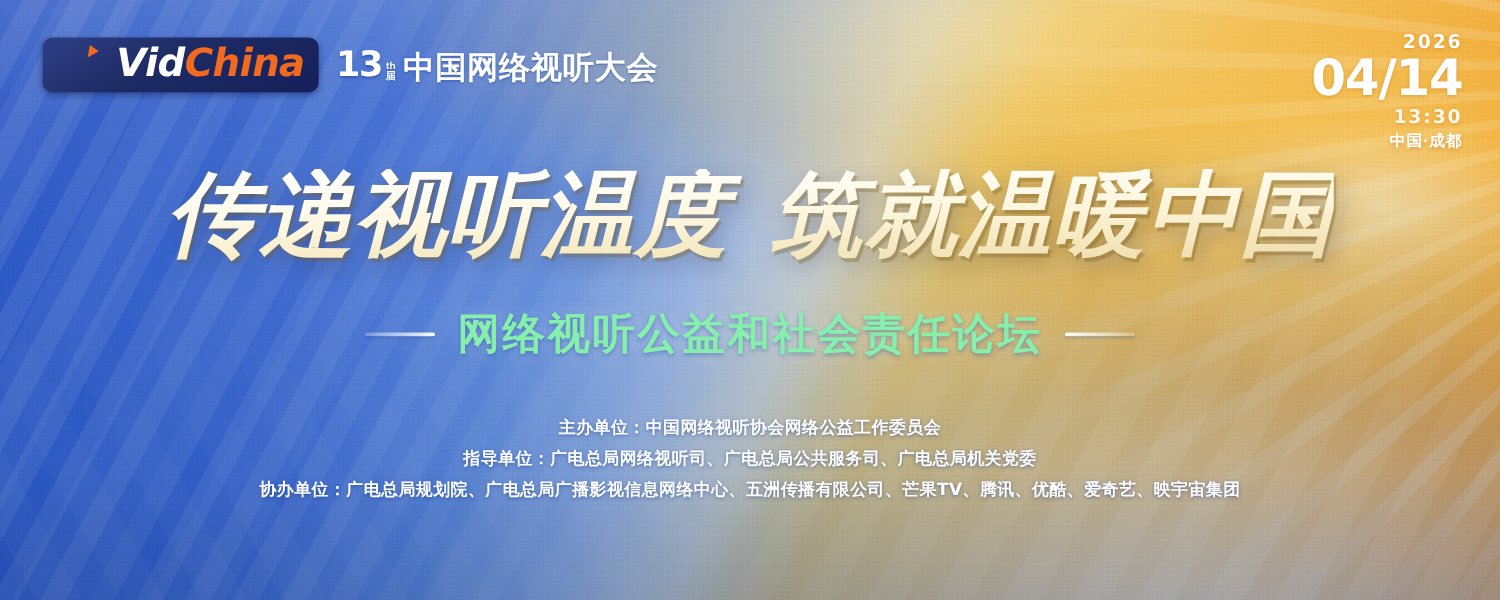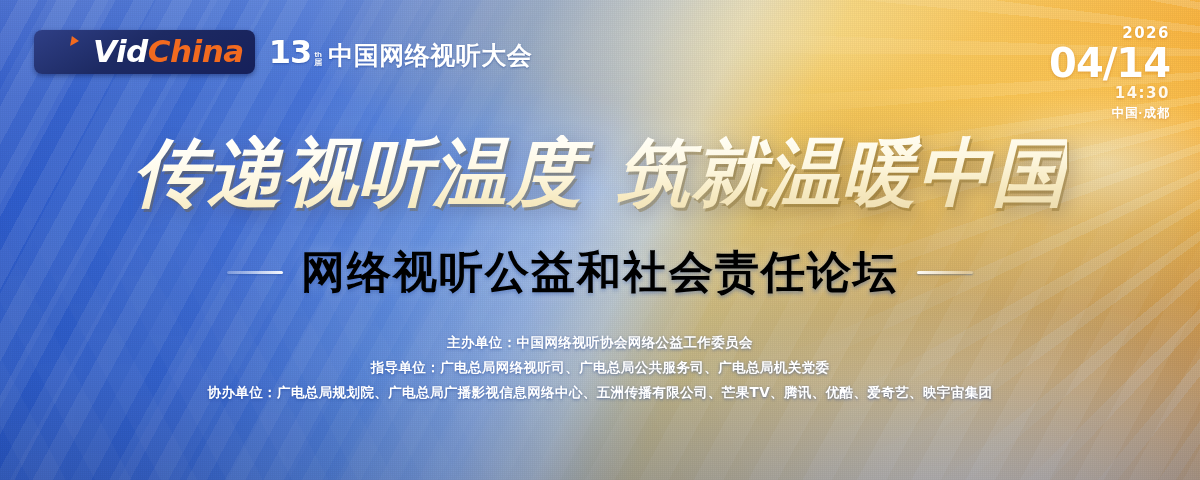--- a/index.html
+++ b/index.html
@@ -175,21 +175,21 @@
   }
 
   .hdr-text{display:flex;flex-direction:column;gap:2px;}
   .hdr-line1{
     display:flex;align-items:flex-end;gap:3px;
     color:#ffffff;
     text-shadow:0 1px 2px rgba(25,60,140,.5);
   }
   .hdr-num{
     font-family:"DejaVu Sans","Liberation Sans",sans-serif;
-    font-weight:bold;font-size:32px;line-height:1;letter-spacing:-1px;
+    font-weight:bold;font-size:28px;line-height:1;letter-spacing:-1px;
   }
   .hdr-jie{
     display:flex;flex-direction:column;align-items:center;
     font-size:8px;line-height:1.08;font-weight:bold;
     margin-bottom:0;
   }
   .hdr-cn{
     font-family:"DejaVu Sans","Liberation Sans",sans-serif;
     font-weight:bold;font-size:25px;line-height:1;letter-spacing:.5px;
     margin-left:3px;
@@ -261,22 +261,22 @@
     z-index:5;
   }
   .sub-dash{
     width:56px;height:3px;border-radius:2px;
     background:linear-gradient(90deg,rgba(255,255,255,.25),rgba(255,255,255,.95));
     box-shadow:0 1px 2px rgba(30,70,150,.4);
   }
   .sub-dash.r{background:linear-gradient(90deg,rgba(255,255,255,.95),rgba(255,255,255,.25));}
   .subtitle{
     font-family:"DejaVu Sans","Liberation Sans",sans-serif;
-    font-weight:bold;font-size:44px;line-height:1;
-    letter-spacing:2px;color:#000000;
+    font-weight:bold;font-size:34px;line-height:1;
+    letter-spacing:2px;color:#86efac;
     text-shadow:0 2px 4px rgba(30,70,160,.45), 0 0 14px rgba(255,255,255,.25);
     white-space:nowrap;
   }
 
   
   .credits{
     position:absolute;left:0;right:0;top:330px;
     text-align:center;z-index:5;
   }
   .credit-line{
@@ -324,21 +324,21 @@
         </span>
         <span class="hdr-cn">中国网络视听大会</span>
       </div>
     </div>
 
   </div>
 
   <div class="datebox">
     <div class="d-year">2026</div>
     <div class="d-date">04/14</div>
-    <div class="d-time">14:30</div>
+    <div class="d-time">13:30</div>
     <div class="d-place">中国·成都</div>
   </div>
 
   <div class="title-wrap">
     <div class="title">
       <span>传递视听温度</span><span class="gap"></span><span>筑就温暖中国</span>
     </div>
   </div>
 
   <div class="sub-wrap">

